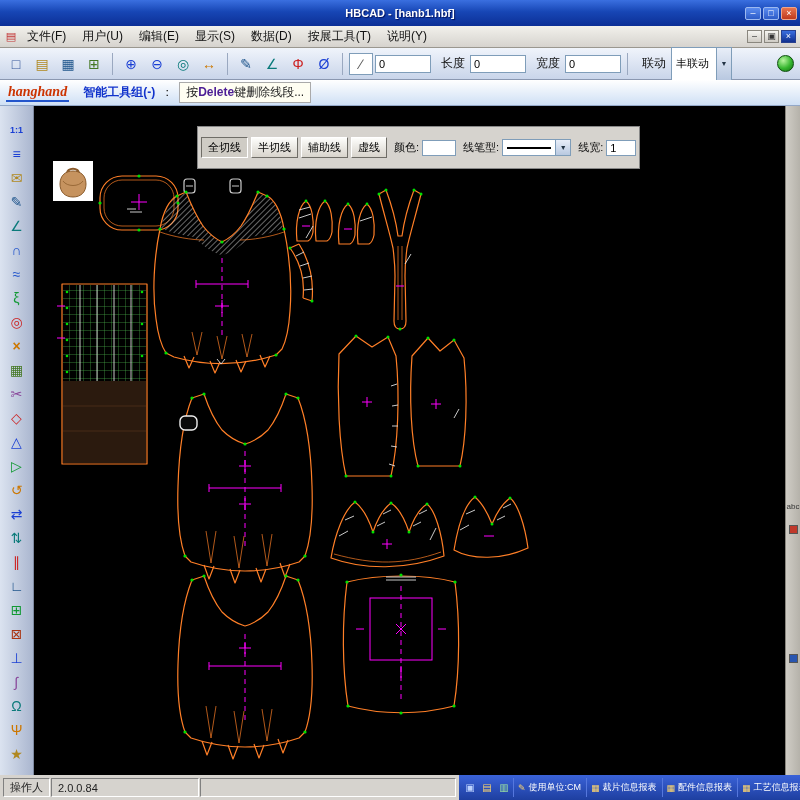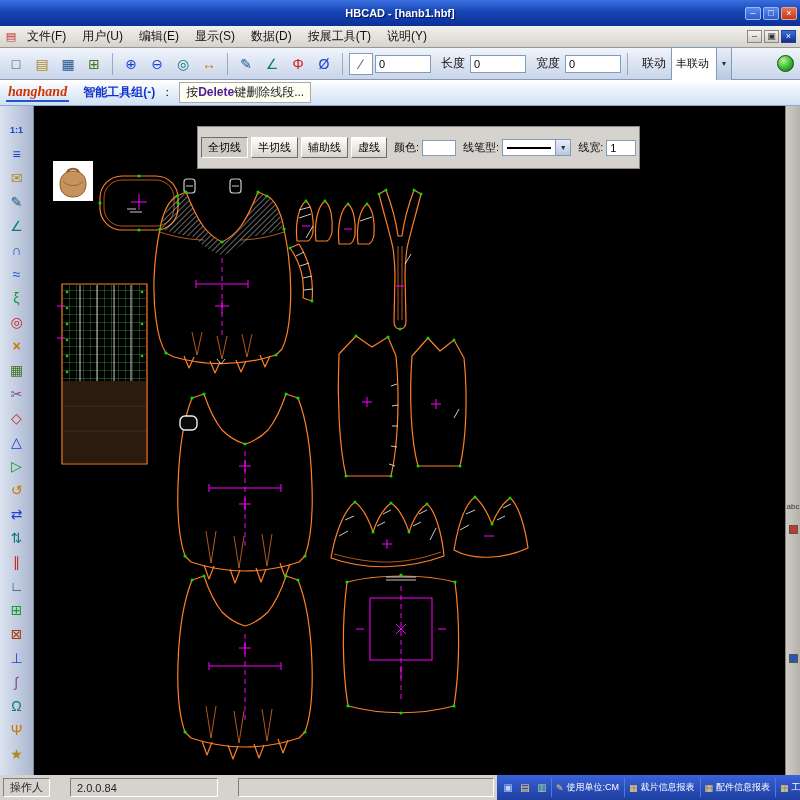--- a/index.html
+++ b/index.html
@@ -83,21 +83,21 @@
 
   .right-strip { width:15px; background:linear-gradient(90deg,#cfccc5,#b5b2aa); border-left:1px solid #8a877f;
     display:flex; flex-direction:column; align-items:center; padding-top:6px; }
   .abc-label { font-size:8px; color:#333; margin-top:390px;text-align:center; }
   .mini-sq { width:9px; height:9px; margin-top:14px; border:1px solid #555; }
   .mini-sq.red { background:#c0392b; }
   .mini-sq.blue { background:#2855b0; margin-top:120px; }
 
   
   .statusbar { height:25px; flex:0 0 auto; display:flex; background:#d6d3ce; align-items:stretch; }
-  .sb-left { display:flex; align-items:center; gap:20px; padding:2px 3px; flex:0 0 auto; }
+  .sb-left { display:flex; align-items:center; gap:1px; padding:2px 3px; flex:0 0 auto; }
   .sb-box { height:19px; display:flex; align-items:center; padding:0 6px; font-size:11px; color:#222;
     border:1px solid; border-color:#808080 #ffffff #ffffff #808080; background:#d6d3ce; }
   .sb-box.ver { width:148px; }
   .sb-box.fill { width:256px; }
   .sb-task { flex:1 1 auto; background:linear-gradient(180deg,#3a62d8,#1e3fa0); display:flex; align-items:center;
     padding:0 3px; gap:1px; color:#fff; }
   .tray-ic { width:16px; height:16px; display:flex; align-items:center; justify-content:center; font-size:10px; }
   .tray-ic.c1 { color:#bcd2ff; } .tray-ic.c2 { color:#ffd76e; } .tray-ic.c3 { color:#9fe8a0; }
   .tb-item { display:flex; align-items:center; gap:3px; font-size:9px; padding:2px 4px; height:19px;
     border-left:1px solid #5577dd; cursor:default; white-space:nowrap; }

